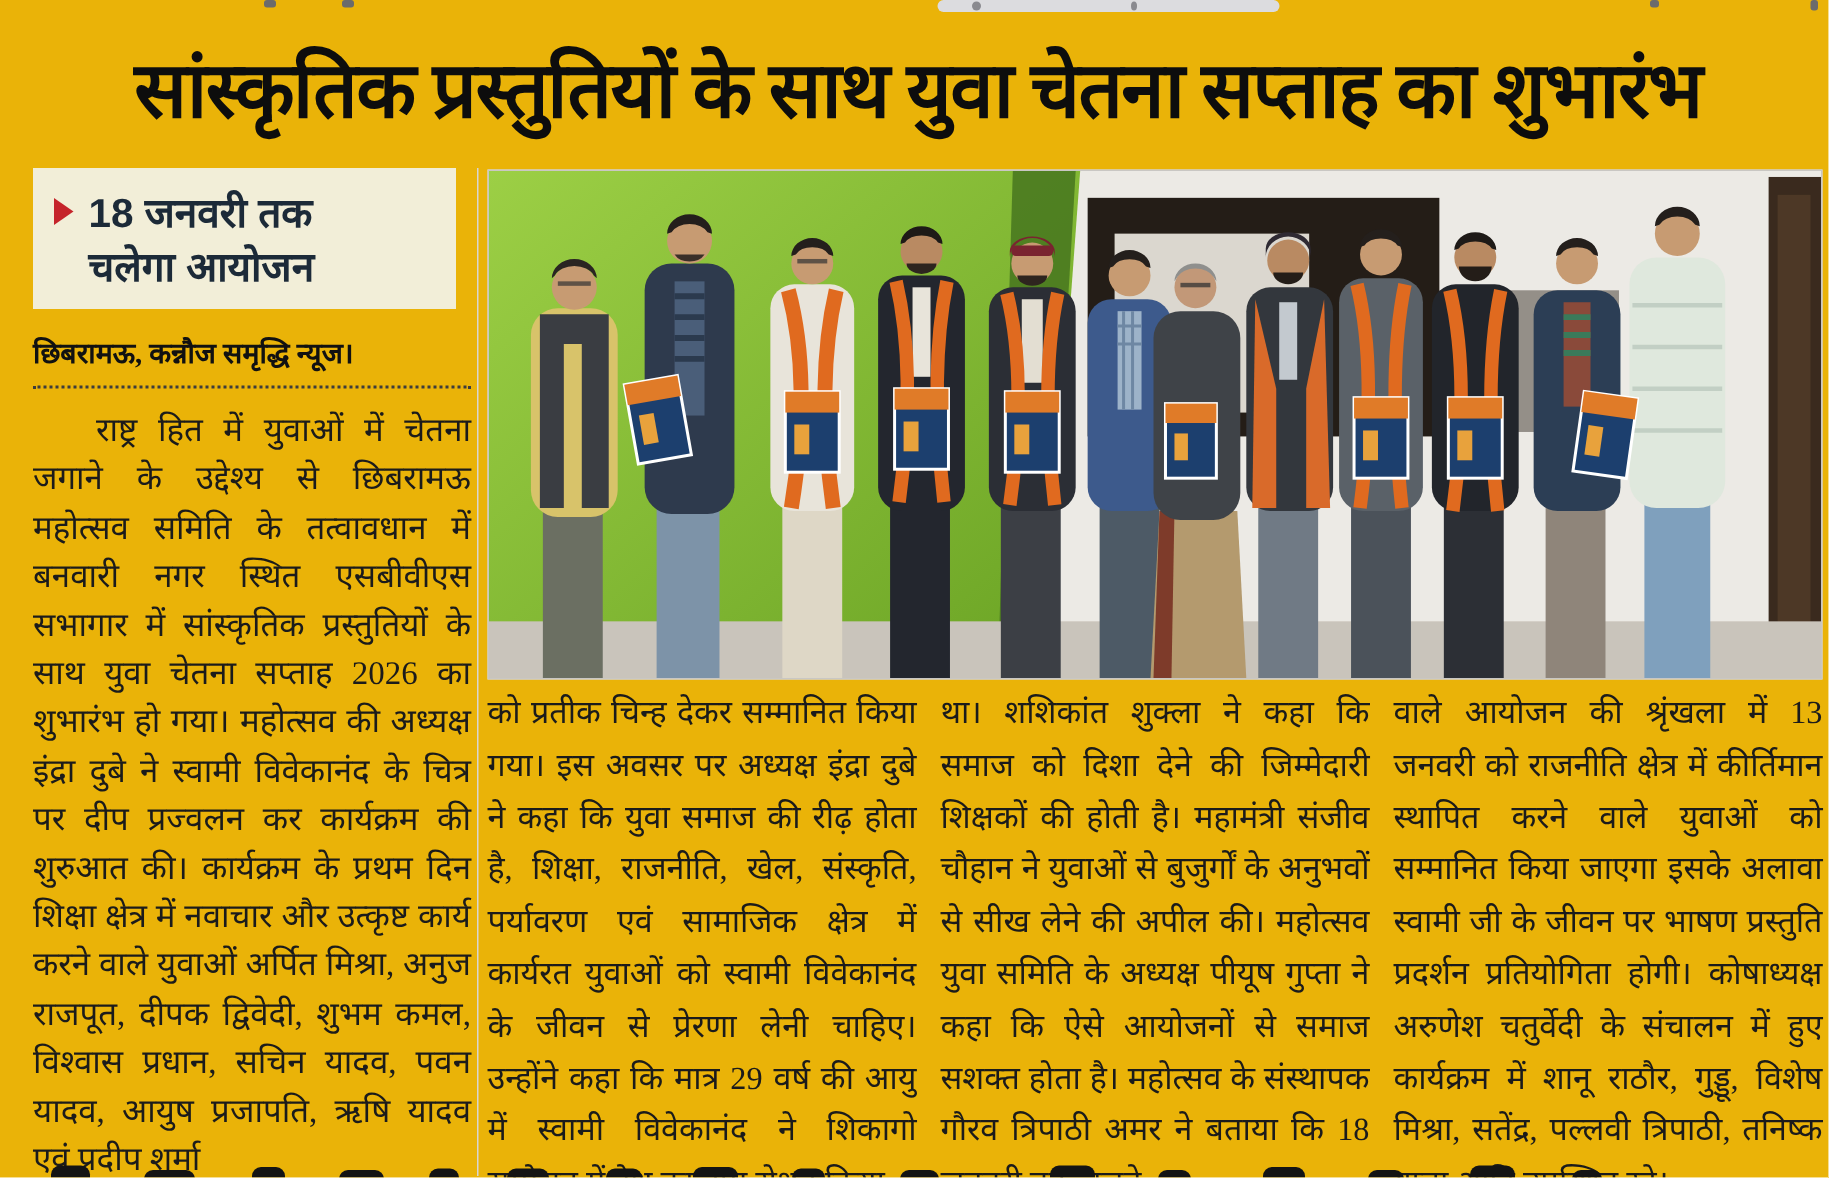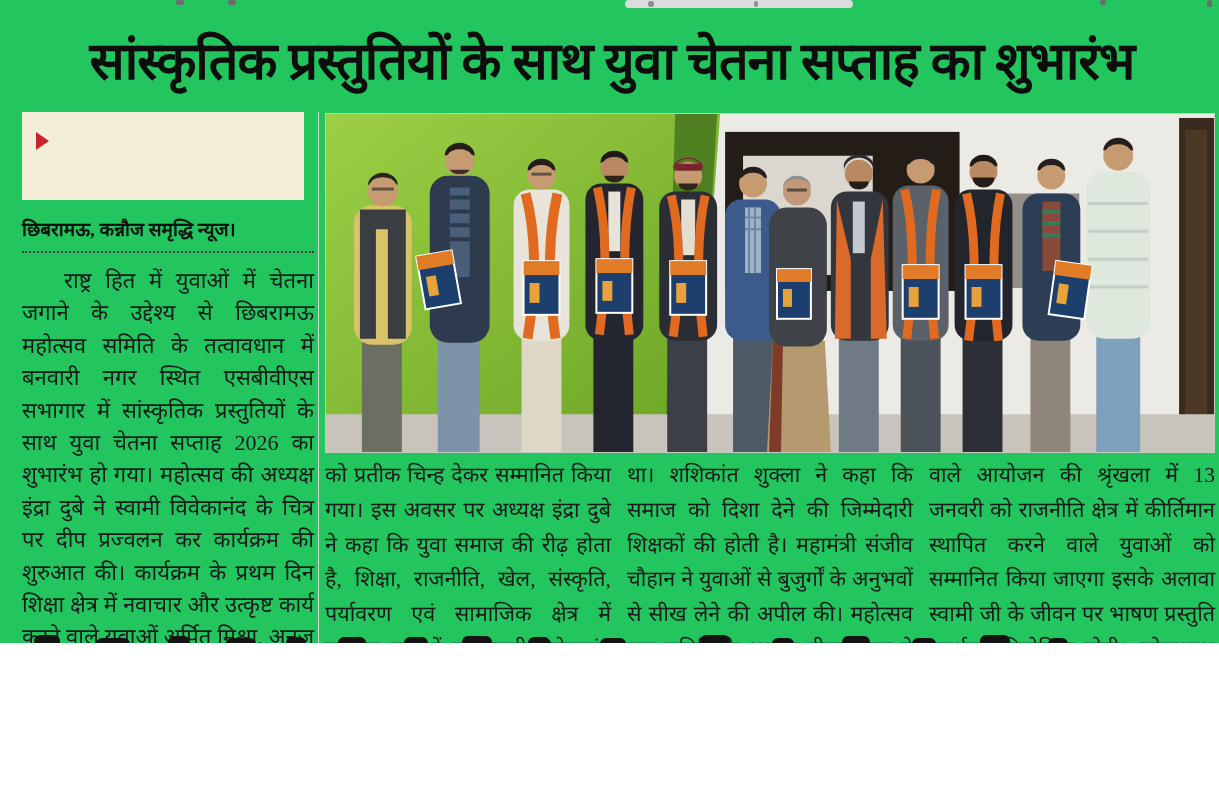--- a/index.html
+++ b/index.html
@@ -1,19 +1,19 @@
 <!DOCTYPE html>
 <html><head>
 <meta charset="utf-8">
 <style>
   html,body{margin:0;padding:0;background:#ffffff;}
   .page{
     position:relative;
-    width:1219px;height:643px;
-    background:#22c55e;
+    width:1219px;height:785px;
+    background:#eab308;
     overflow:hidden;
     font-family:"Liberation Serif","DejaVu Serif",serif;
     color:#1a1a1a;
   }
   
   .scan-bar{position:absolute;background:#dcdcdf;border-radius:4px;}
   .scan-dot{position:absolute;background:#8a8a8f;border-radius:50%;}
   .scan-glyph{position:absolute;background:#6b6b6b;border-radius:2px;}
   
   .headline{
@@ -83,20 +83,24 @@
   <div class="scan-glyph" style="left:1100px;top:0;width:6px;height:5px;"></div>
   <div class="scan-glyph" style="left:1207px;top:0;width:5px;height:7px;"></div>
 
   <div class="headline">सांस्कृतिक प्रस्तुतियों के साथ युवा चेतना सप्ताह का शुभारंभ</div>
 
   <div class="col-rule"></div>
 
   <div class="left-col">
     <div class="hl-box">
       <span class="tri"></span>
+      <span class="hl-text">
+        <span>18 जनवरी तक</span><br>
+        <span>चलेगा आयोजन</span>
+      </span>
     </div>
     <div class="dateline">छिबरामऊ, कन्नौज समृद्धि न्यूज।</div>
     <div class="dotted"></div>
     <div class="body-text">राष्ट्र हित में युवाओं में चेतना जगाने के उद्देश्य से छिबरामऊ महोत्सव समिति के तत्वावधान में बनवारी नगर स्थित एसबीवीएस सभागार में सांस्कृतिक प्रस्तुतियों के साथ युवा चेतना सप्ताह 2026 का शुभारंभ हो गया। महोत्सव की अध्यक्ष इंद्रा दुबे ने स्वामी विवेकानंद के चित्र पर दीप प्रज्वलन कर कार्यक्रम की शुरुआत की। कार्यक्रम के प्रथम दिन शिक्षा क्षेत्र में नवाचार और उत्कृष्ट कार्य करने वाले युवाओं अर्पित मिश्रा, अनुज राजपूत, दीपक द्विवेदी, शुभम कमल, विश्वास प्रधान, सचिन यादव, पवन यादव, आयुष प्रजापति, ऋषि यादव एवं प्रदीप शर्मा</div>
   </div>
 
   <div class="photo">
     <svg viewBox="0 0 890 340" preserveAspectRatio="none">
       <defs>
         <linearGradient id="gw" x1="0" y1="0" x2="1" y2="1">

